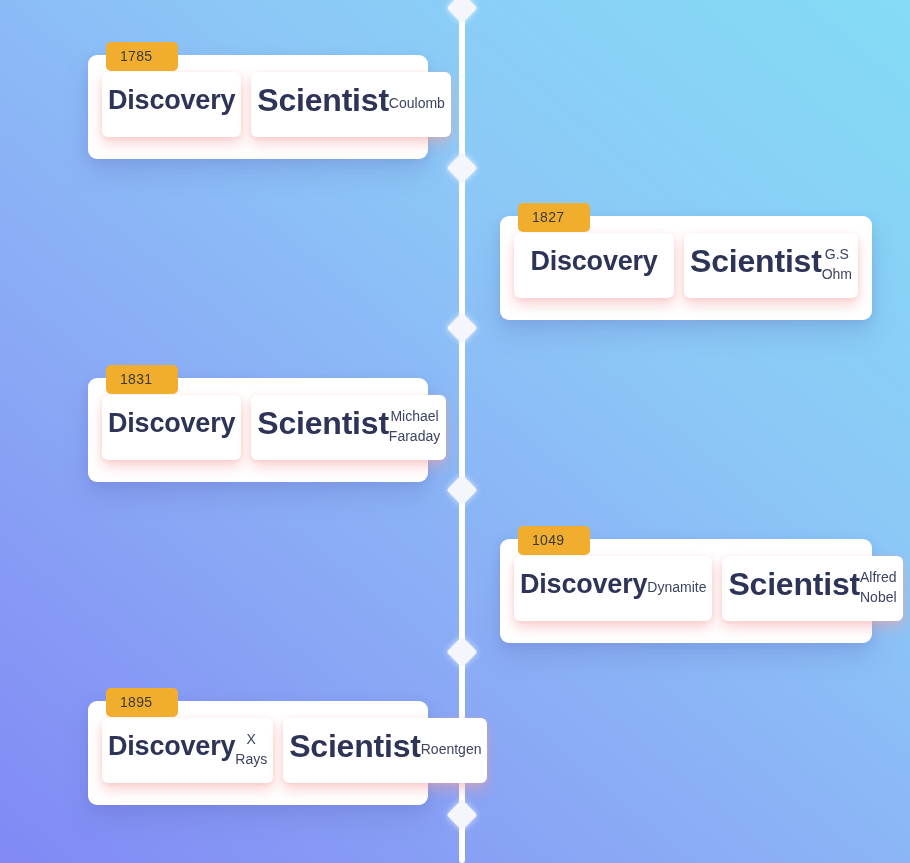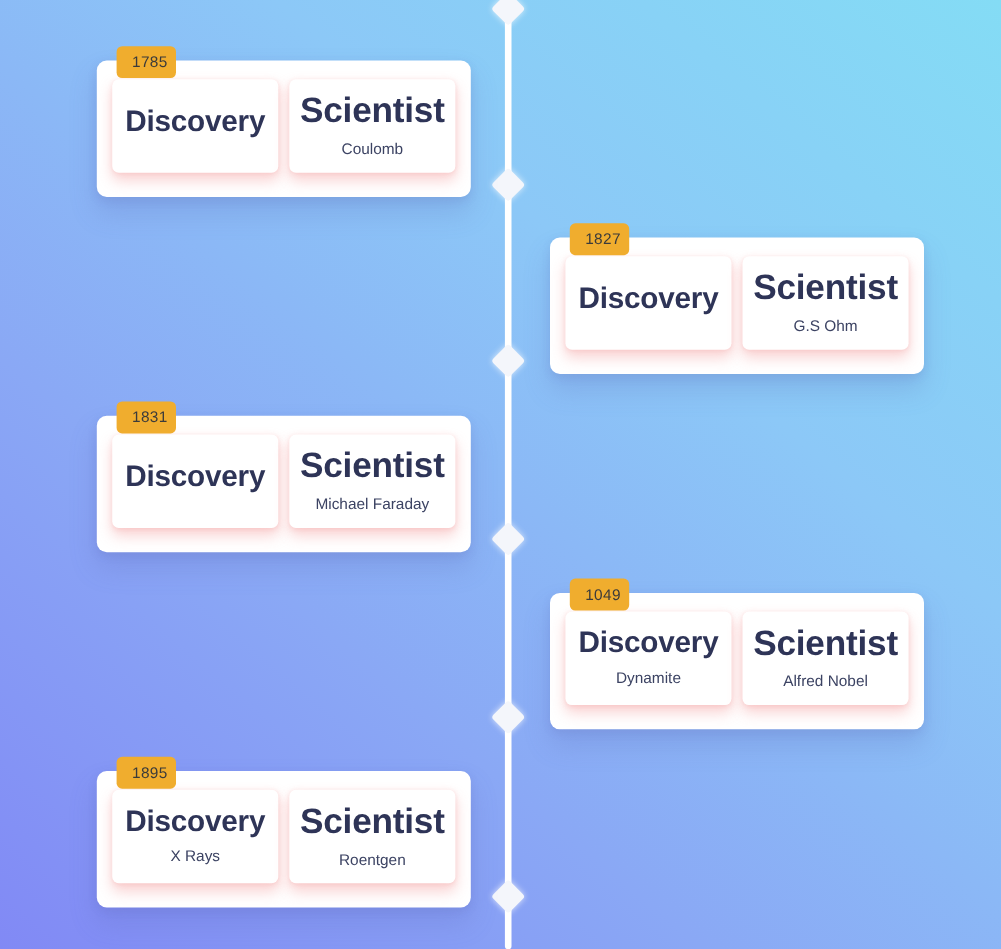--- a/index.html
+++ b/index.html
@@ -48,44 +48,43 @@
     border-radius: 9px;
     box-shadow: 0 14px 24px rgba(90, 100, 180, 0.22),
                 0 3px 8px rgba(90, 100, 180, 0.14);
     box-sizing: border-box;
     padding: 17px 14px 22px 14px;
     display: flex;
     align-items: stretch;
     gap: 10px;
   }
   .card.left  { left: 88px;  width: 340px; }
-  .card.right { left: 500px; width: 340px; }
+  .card.right { left: 500px; width: 372px; }
 
   .year-badge {
     position: absolute;
     top: -13px;
     left: 18px;
     background: #f0ad2e;
     color: #3b3b3b;
     font-size: 14px;
     line-height: 1;
-    padding: 7px 8px 8px 14px;
+    padding: 7px 26px 8px 14px;
     border-radius: 5px;
     letter-spacing: 0.3px;
     white-space: nowrap;
   }
 
   .panel {
     flex: 1 1 0;
     background: #ffffff;
     border-radius: 6px;
     padding: 10px 6px 12px 6px;
     box-sizing: border-box;
     display: flex;
-    flex-direction: column;
     align-items: center;
     justify-content: center;
     text-align: center;
     box-shadow: 0 7px 13px rgba(244, 160, 160, 0.45),
                 0 1px 4px rgba(244, 170, 170, 0.30);
   }
   .panel-title {
     font-size: 27px;
     font-weight: bold;
     color: #2e3457;

